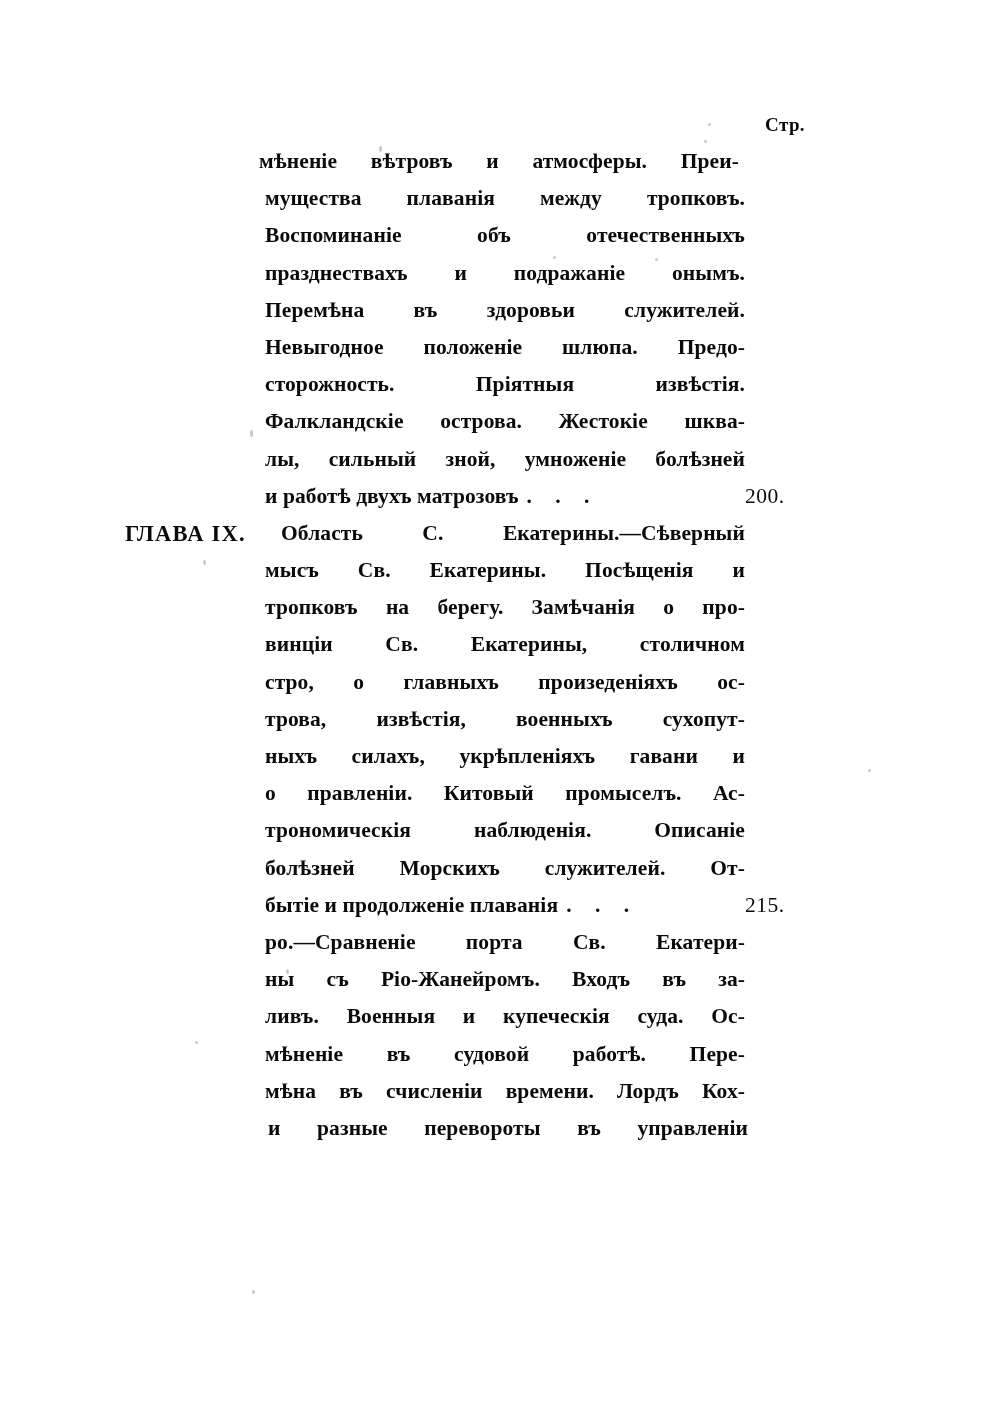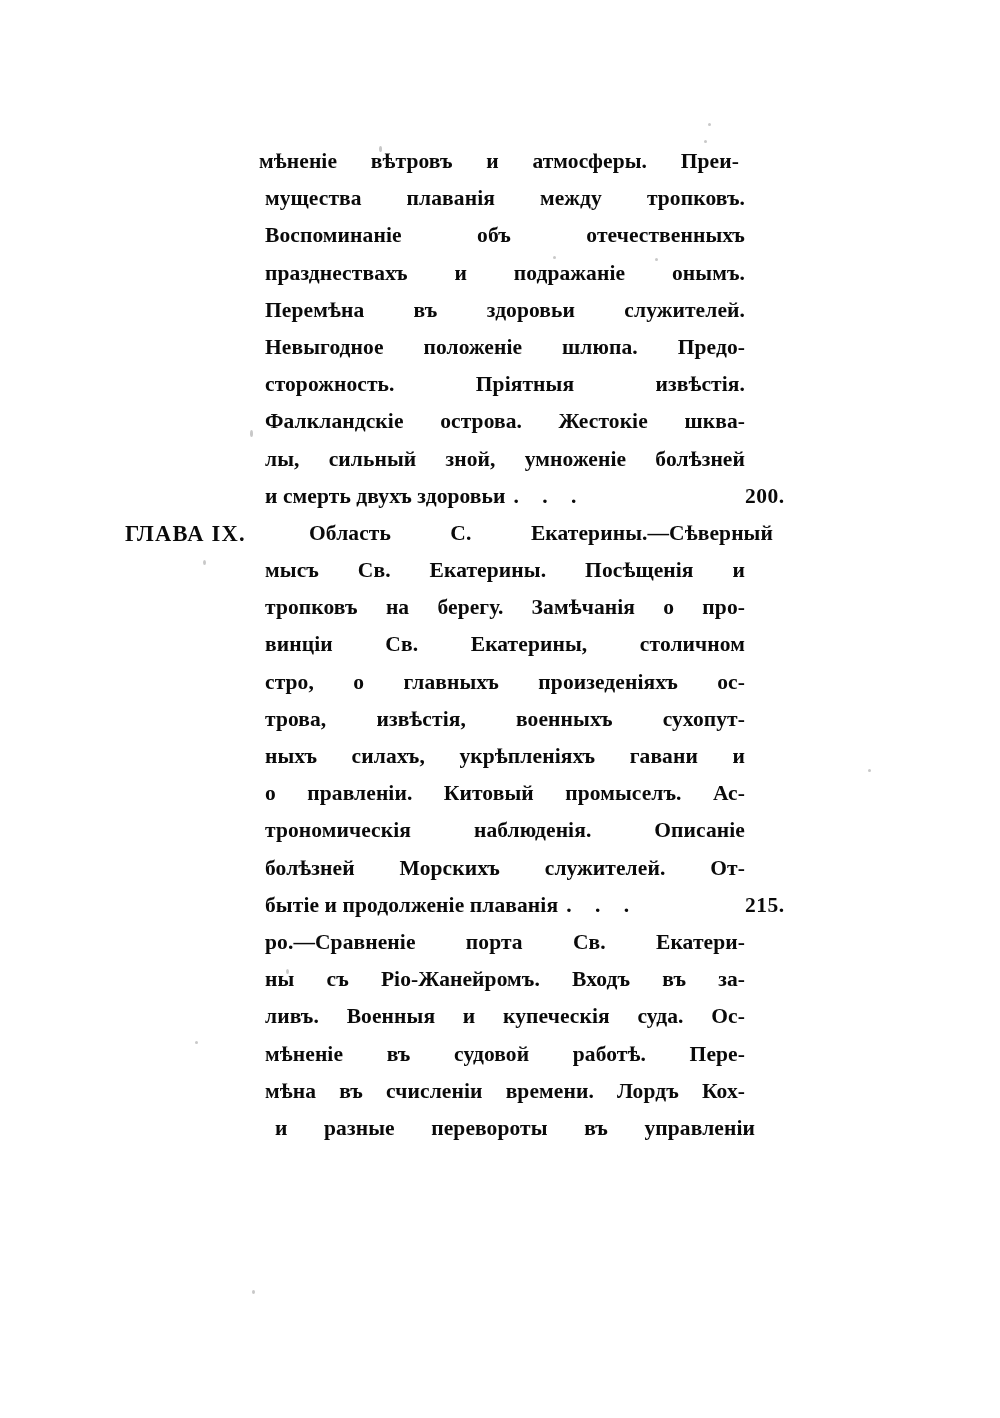--- a/index.html
+++ b/index.html
@@ -77,21 +77,20 @@
     font-size: 22.5px;
     letter-spacing: 1.2px;
   }
   .line .chapfirst {
     position: absolute;
     left: 281px;
     width: 464px;
     text-align: justify;
     text-align-last: justify;
     font-size: 21.5px;
-    margin-left: 28px;
   }
   .line.ch10 .chapfirst {
     left: 279px;
     width: 466px;
   }
 
   
   .line .body.clip {
     left: 259px;
   }
@@ -103,28 +102,28 @@
   .numline .leaders {
     letter-spacing: 9px;
     padding-left: 8px;
   }
   .pagenum {
     position: absolute;
     left: 745px;
     top: 0;
     width: 60px;
     text-align: left;
-    font-weight: bold;
+    font-weight: normal;
     font-size: 21.5px;
     letter-spacing: 0.5px;
   }
 
   
   .line.lastline .body {
-    left: 275px;
+    left: 268px;
   }
 
   
   .speck {
     position: absolute;
     background: #9a9a9a;
     border-radius: 50%;
     opacity: 0.55;
   }
 </style>
@@ -138,20 +137,21 @@
   <div class="speck" style="left:704px; top:140px; width:3px; height:3px;"></div>
   <div class="speck" style="left:553px; top:256px; width:3px; height:3px;"></div>
   <div class="speck" style="left:655px; top:258px; width:3px; height:3px;"></div>
   <div class="speck" style="left:250px; top:430px; width:3px; height:7px;"></div>
   <div class="speck" style="left:868px; top:769px; width:3px; height:3px;"></div>
   <div class="speck" style="left:203px; top:560px; width:3px; height:5px;"></div>
   <div class="speck" style="left:286px; top:969px; width:3px; height:5px;"></div>
   <div class="speck" style="left:252px; top:1290px; width:3px; height:4px;"></div>
   <div class="speck" style="left:195px; top:1041px; width:3px; height:3px;"></div>
 
+  <div class="running-head">Стр.</div>
 
   <div class="toc">
 
     <div class="entry">
       <div class="line just">
           <span class="body clip">мѣненіе вѣтровъ и атмосферы. Преи-</span>
         </div>
       <div class="line just">
           <span class="body">мущества плаванія между тропковъ.</span>
         </div>
@@ -170,21 +170,21 @@
       <div class="line just">
           <span class="body">сторожность. Пріятныя извѣстія.</span>
         </div>
       <div class="line just">
           <span class="body">Фалкландскіе острова. Жестокіе шква-</span>
         </div>
       <div class="line just">
           <span class="body">лы, сильный зной, умноженіе болѣзней</span>
         </div>
       <div class="line left numline">
-        <span class="body"><span>и смерть двухъ здоровьи</span><span class="leaders">. . .</span></span>
+        <span class="body"><span>и работѣ двухъ матрозовъ</span><span class="leaders">. . .</span></span>
         <span class="pagenum">200.</span>
       </div>
     </div>
 
     <div class="entry">
       <div class="line">
         <span class="chaphead">ГЛАВА IX.</span>
         <span class="chapfirst">Область С. Екатерины.—Сѣверный</span>
       </div>
       <div class="line just">

